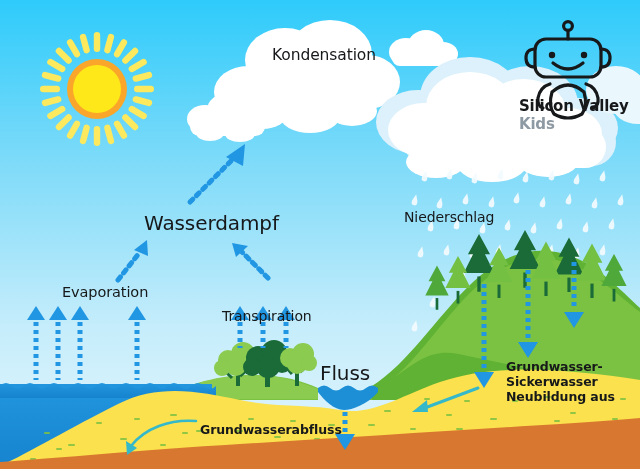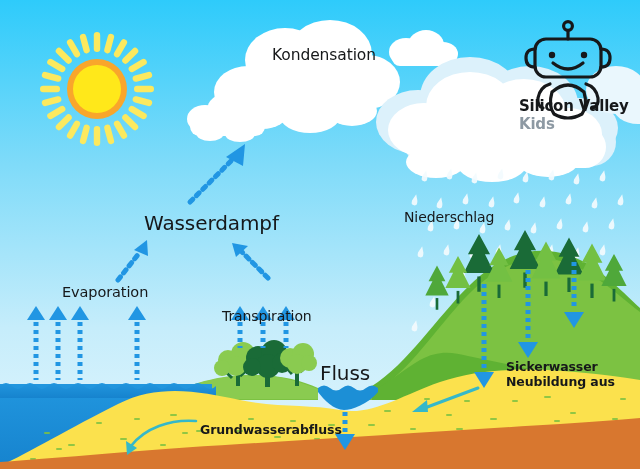--- a/index.html
+++ b/index.html
@@ -513,20 +513,21 @@
 
   <div class="lbl lbl-transpiration">Transpiration</div>
 
   <div class="lbl lbl-niederschlag">Niederschlag</div>
 
   <div class="lbl lbl-fluss">Fluss</div>
 
   <div class="lbl lbl-abfluss">Grundwasserabfluss</div>
 
   <div class="lbl lbl-grundwasser">
+    <span>Grundwasser-</span>
     <span>Sickerwasser</span>
     <span>Neubildung aus</span>
   </div>
 
   <div class="logo-text">
     <span>Silicon Valley</span>
     <span class="kids">Kids</span>
   </div>
 
 </div>

